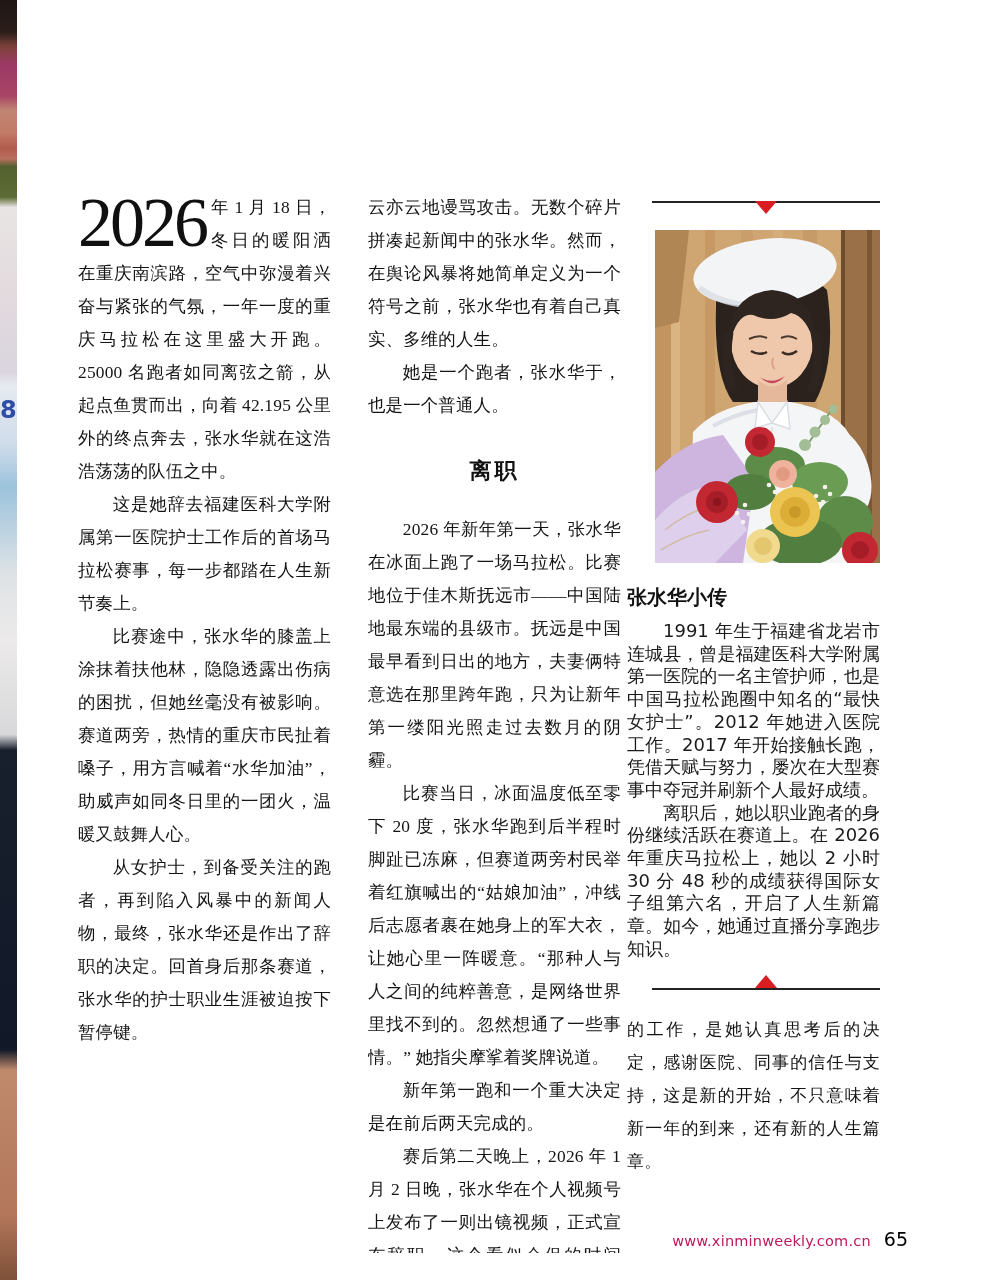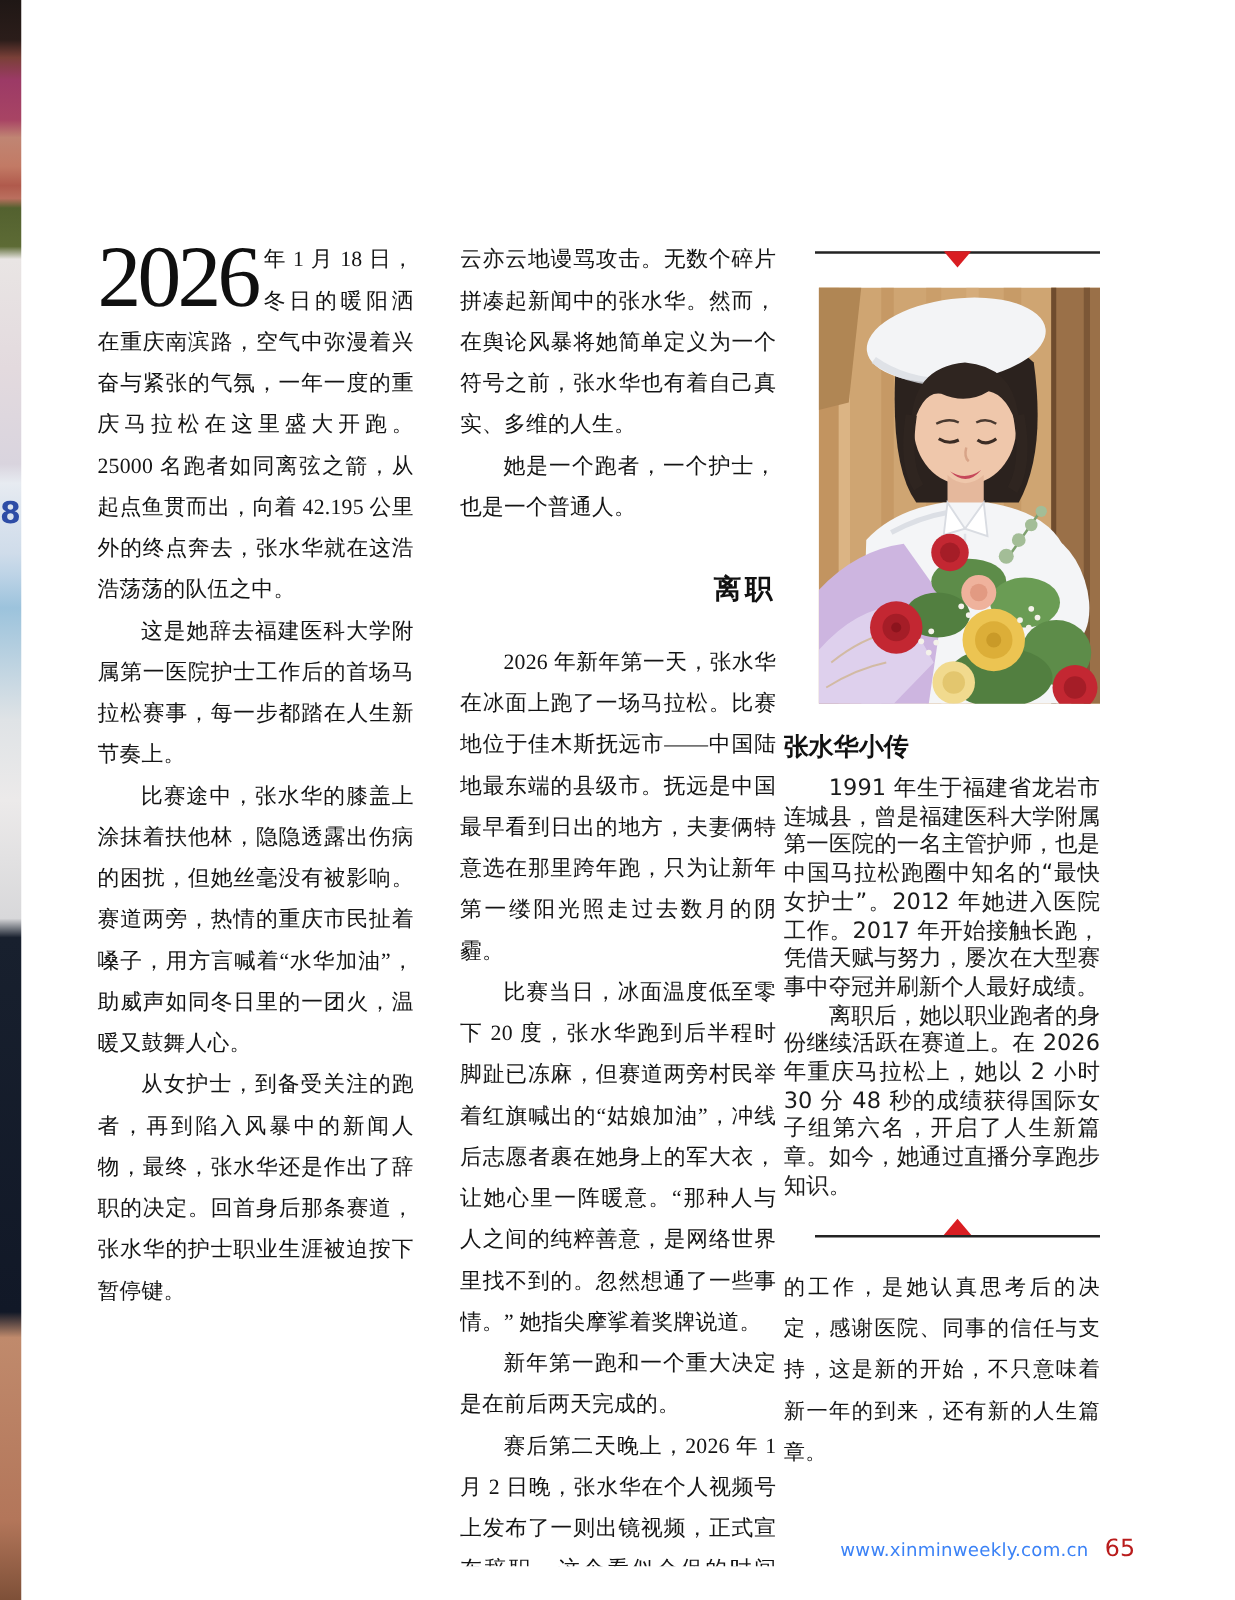--- a/index.html
+++ b/index.html
@@ -25,21 +25,21 @@
   #col3{left:627px;width:253px;height:1062px;}
 
   .body-text p{margin:0;font-size:17.4px;line-height:33px;text-align:justify;
     text-indent:2em;letter-spacing:0.2px;}
   .body-text p.no-indent{text-indent:0;}
 
   .dropcap{float:left;font-size:70px;line-height:60px;letter-spacing:-3px;
     margin:2px 5px 0 0;font-family:"Liberation Serif","DejaVu Serif",serif;color:#101010;}
 
   .section-heading{font-family:"DejaVu Sans","Liberation Sans",sans-serif;
-    font-weight:bold;font-size:22px;letter-spacing:3px;text-align:right;
+    font-weight:bold;font-size:22px;letter-spacing:3px;text-align:center;
     margin:34px 0 27px 0;color:#111;}
 
   
   .rule{position:relative;border-top:2px solid #232323;margin-left:25px;width:228px;height:0;}
   .tri{position:absolute;left:50%;width:0;height:0;border-left:11px solid transparent;
     border-right:11px solid transparent;}
   .tri-down{top:-2px;transform:translateX(-50%);border-top:13px solid #d91d22;}
   .tri-up{top:-15px;transform:translateX(-50%);border-bottom:13px solid #d91d22;}
 
   .photo{display:block;margin:27px 0 0 28px;width:225px;height:333px;}
@@ -48,43 +48,43 @@
   .profile-title{font-weight:bold;font-size:20px;margin:21px 0 9px 0;color:#111;}
   .profile p{margin:0;font-size:18px;line-height:22.7px;text-align:justify;text-indent:2em;}
 
   .after-box{margin-top:23px;}
   .after-box p{margin:0;font-size:17px;line-height:33px;text-align:justify;
     text-indent:2em;letter-spacing:0.2px;}
   .after-box p.no-indent{text-indent:0;}
 
   #footer{position:absolute;right:80px;top:1228px;display:flex;align-items:baseline;
     font-family:"DejaVu Sans","Liberation Sans",sans-serif;}
-  #footer .url{font-size:14.5px;color:#3b82f6;letter-spacing:0.2px;}
-  #footer .pagenum{font-size:19px;color:#b91c1c;margin-left:13px;font-weight:500;}
+  #footer .url{font-size:14.5px;color:#be185d;letter-spacing:0.2px;}
+  #footer .pagenum{font-size:19px;color:#000000;margin-left:13px;font-weight:500;}
 </style>
 </head>
 <body>
 
 <div id="page">
 
   <div id="left-strip">
     <span class="bib-digits">89</span>
   </div>
 
   <div id="col1" class="col body-text">
     <p class="no-indent"><span class="dropcap">2026</span><span>年 1 月 18 日，冬日的暖阳洒在重庆南滨路，空气中弥漫着兴奋与紧张的气氛，一年一度的重庆马拉松在这里盛大开跑。25000 名跑者如同离弦之箭，从起点鱼贯而出，向着 42.195 公里外的终点奔去，张水华就在这浩浩荡荡的队伍之中。</span></p>
     <p>这是她辞去福建医科大学附属第一医院护士工作后的首场马拉松赛事，每一步都踏在人生新节奏上。</p>
     <p>比赛途中，张水华的膝盖上涂抹着扶他林，隐隐透露出伤病的困扰，但她丝毫没有被影响。赛道两旁，热情的重庆市民扯着嗓子，用方言喊着“水华加油”，助威声如同冬日里的一团火，温暖又鼓舞人心。</p>
     <p>从女护士，到备受关注的跑者，再到陷入风暴中的新闻人物，最终，张水华还是作出了辞职的决定。回首身后那条赛道，张水华的护士职业生涯被迫按下暂停键。</p>
 
   </div>
 
   <div id="col2" class="col body-text">
     <p class="no-indent">云亦云地谩骂攻击。无数个碎片拼凑起新闻中的张水华。然而，在舆论风暴将她简单定义为一个符号之前，张水华也有着自己真实、多维的人生。</p>
-    <p>她是一个跑者，一个护士，也是一个普通人。</p>
+    <p>她是一个跑者，张水华于，也是一个普通人。</p>
     <div class="section-heading">离职</div>
     <p>2026 年新年第一天，张水华在冰面上跑了一场马拉松。比赛地位于佳木斯抚远市——中国陆地最东端的县级市。抚远是中国最早看到日出的地方，夫妻俩特意选在那里跨年跑，只为让新年第一缕阳光照走过去数月的阴霾。</p>
     <p>比赛当日，冰面温度低至零下 20 度，张水华跑到后半程时脚趾已冻麻，但赛道两旁村民举着红旗喊出的“姑娘加油”，冲线后志愿者裹在她身上的军大衣，让她心里一阵暖意。“那种人与人之间的纯粹善意，是网络世界里找不到的。忽然想通了一些事情。” 她指尖摩挲着奖牌说道。</p>
     <p>新年第一跑和一个重大决定是在前后两天完成的。</p>
     <p>赛后第二天晚上，2026 年 1 月 2 日晚，张水华在个人视频号上发布了一则出镜视频，正式宣布辞职。这个看似仓促的时间点，实则是张水华与王岢酝酿已久的决定。面对镜头，她笃定表达，辞去陪伴多年</p>
   </div>
 
   <div id="col3" class="col">
 
     <div class="rule" style="margin-top:10px;">

